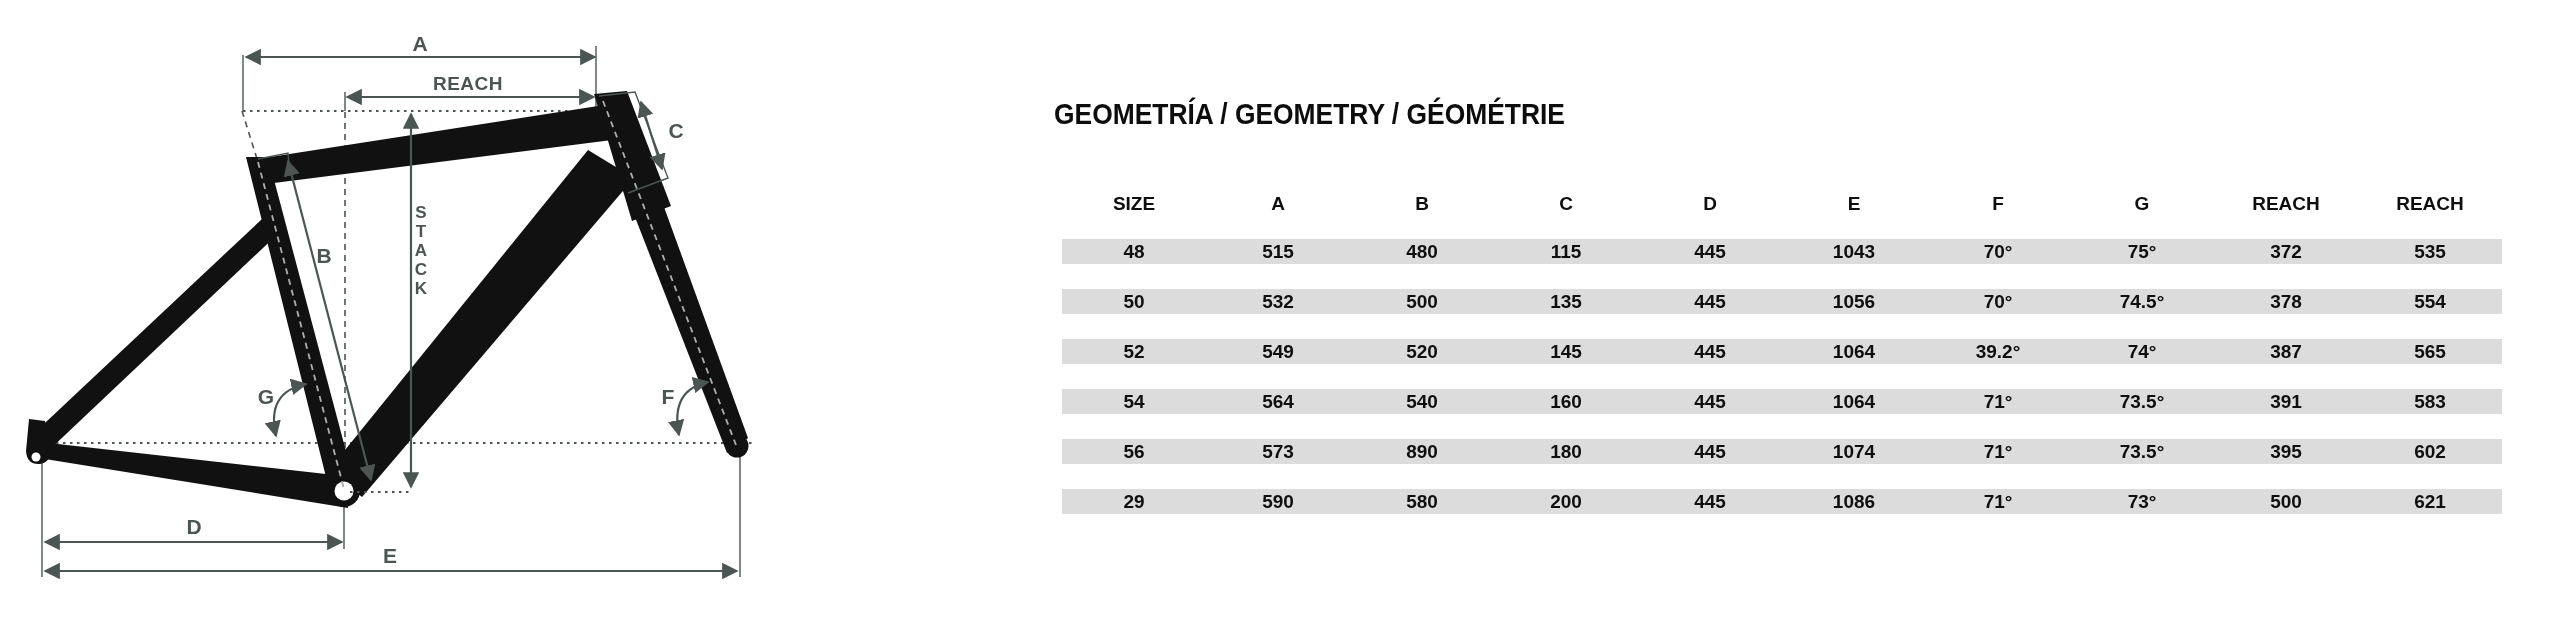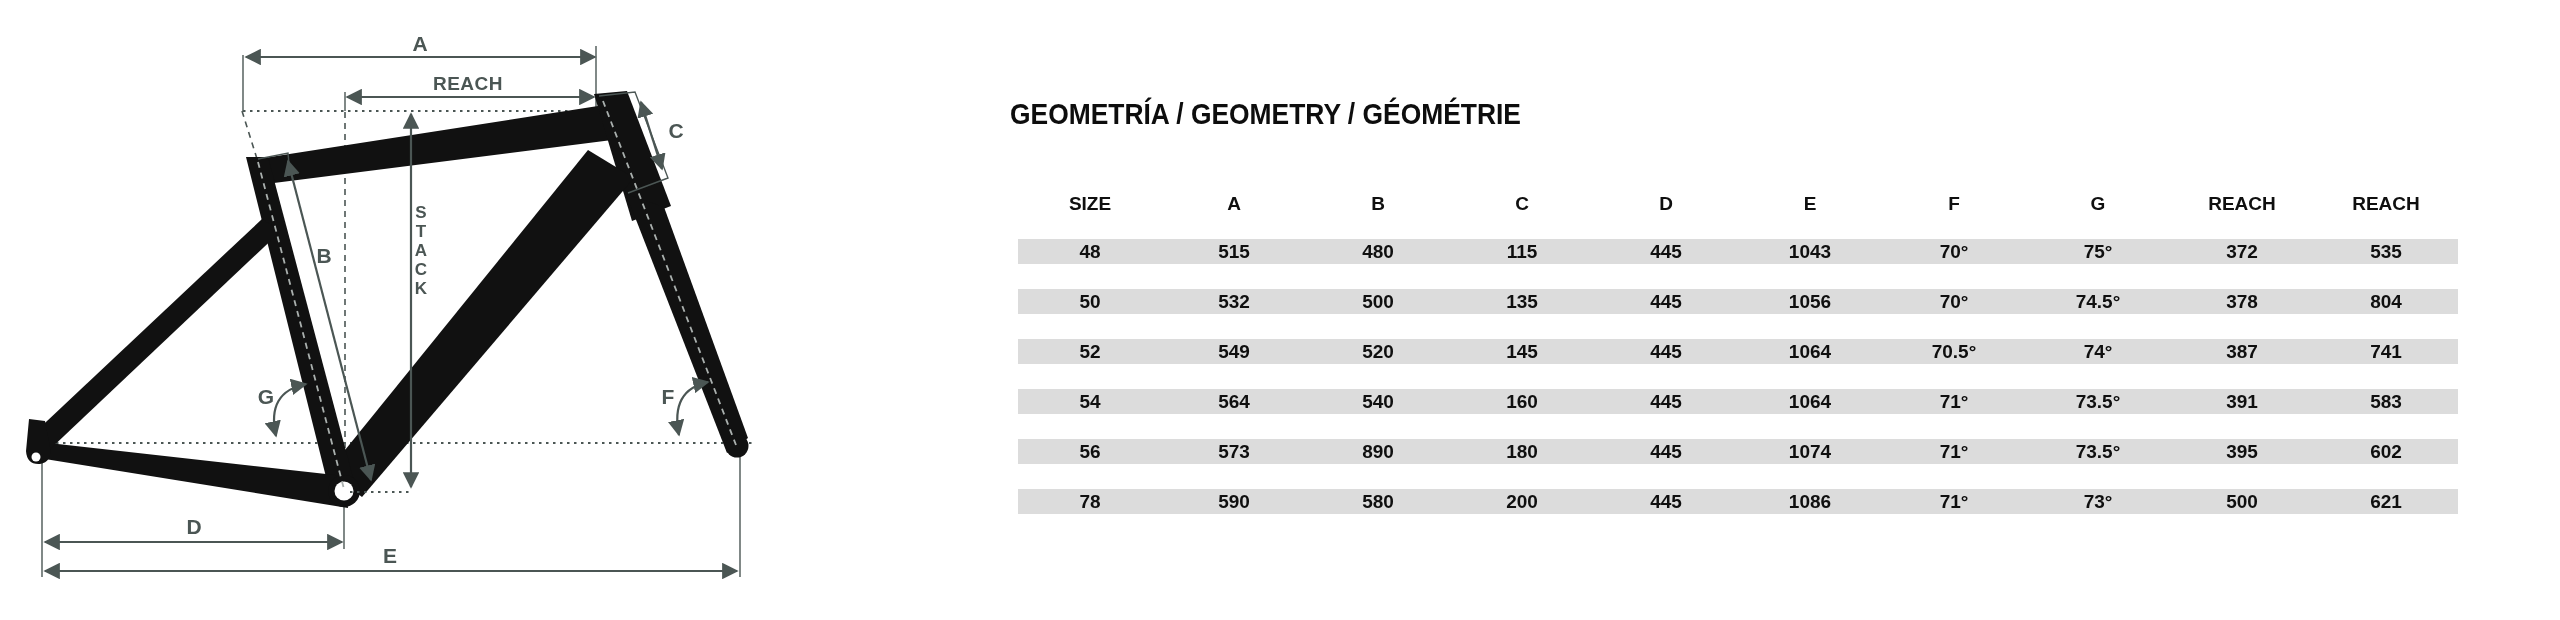--- a/index.html
+++ b/index.html
@@ -15,21 +15,21 @@
   svg .dotted{stroke:var(--dim-color,#4b5654);stroke-width:2;fill:none;stroke-dasharray:2.5 4.5;}
   svg .dashed{stroke:var(--dim-color,#4b5654);stroke-width:1.6;fill:none;stroke-dasharray:6 5;}
   svg .dashed-light{stroke:#aab0ae;stroke-width:1.8;fill:none;stroke-dasharray:6 5;}
   svg .dim-label{fill:var(--dim-color,#4b5654);font-family:"Liberation Sans",sans-serif;
                  font-weight:bold;font-size:21px;text-anchor:middle;}
   svg .dim-label.small{font-size:19px;letter-spacing:0.5px;}
   svg .dim-label.stack{font-size:17px;}
   svg marker path{fill:var(--dim-color,#4b5654);}
 
   
-  .table-panel{position:absolute;left:1018px;top:0;width:1440px;}
+  .table-panel{position:absolute;left:1062px;top:0;width:1440px;}
   .geo-title{margin:98px 0 0 -8px;font-size:30px;line-height:32px;font-weight:bold;color:#0d0d0d;
              transform:scaleX(0.88);transform-origin:left center;white-space:nowrap;letter-spacing:0;}
   .geo-header{margin-top:63px;height:22px;display:grid;grid-template-columns:repeat(10,1fr);}
   .geo-header .geo-cell{line-height:22px;}
   .geo-body{margin-top:24px;}
   .geo-row{height:25px;margin-bottom:25px;display:grid;grid-template-columns:repeat(10,1fr);
            background:var(--row-bg,#dcdcdc);}
   .geo-cell{text-align:center;font-size:19px;font-weight:bold;color:#0f0f0f;line-height:25px;
             white-space:nowrap;}
 </style>
@@ -144,33 +144,33 @@
           <div class="geo-row">
             <span class="geo-cell">50</span>
             <span class="geo-cell">532</span>
             <span class="geo-cell">500</span>
             <span class="geo-cell">135</span>
             <span class="geo-cell">445</span>
             <span class="geo-cell">1056</span>
             <span class="geo-cell">70°</span>
             <span class="geo-cell">74.5°</span>
             <span class="geo-cell">378</span>
-            <span class="geo-cell">804</span>
+            <span class="geo-cell">554</span>
           </div>
           <div class="geo-row">
             <span class="geo-cell">52</span>
             <span class="geo-cell">549</span>
             <span class="geo-cell">520</span>
             <span class="geo-cell">145</span>
             <span class="geo-cell">445</span>
             <span class="geo-cell">1064</span>
-            <span class="geo-cell">70.5°</span>
+            <span class="geo-cell">39.2°</span>
             <span class="geo-cell">74°</span>
             <span class="geo-cell">387</span>
-            <span class="geo-cell">741</span>
+            <span class="geo-cell">565</span>
           </div>
           <div class="geo-row">
             <span class="geo-cell">54</span>
             <span class="geo-cell">564</span>
             <span class="geo-cell">540</span>
             <span class="geo-cell">160</span>
             <span class="geo-cell">445</span>
             <span class="geo-cell">1064</span>
             <span class="geo-cell">71°</span>
             <span class="geo-cell">73.5°</span>
@@ -183,21 +183,21 @@
             <span class="geo-cell">890</span>
             <span class="geo-cell">180</span>
             <span class="geo-cell">445</span>
             <span class="geo-cell">1074</span>
             <span class="geo-cell">71°</span>
             <span class="geo-cell">73.5°</span>
             <span class="geo-cell">395</span>
             <span class="geo-cell">602</span>
           </div>
           <div class="geo-row">
-            <span class="geo-cell">78</span>
+            <span class="geo-cell">29</span>
             <span class="geo-cell">590</span>
             <span class="geo-cell">580</span>
             <span class="geo-cell">200</span>
             <span class="geo-cell">445</span>
             <span class="geo-cell">1086</span>
             <span class="geo-cell">71°</span>
             <span class="geo-cell">73°</span>
             <span class="geo-cell">500</span>
             <span class="geo-cell">621</span>
           </div>

